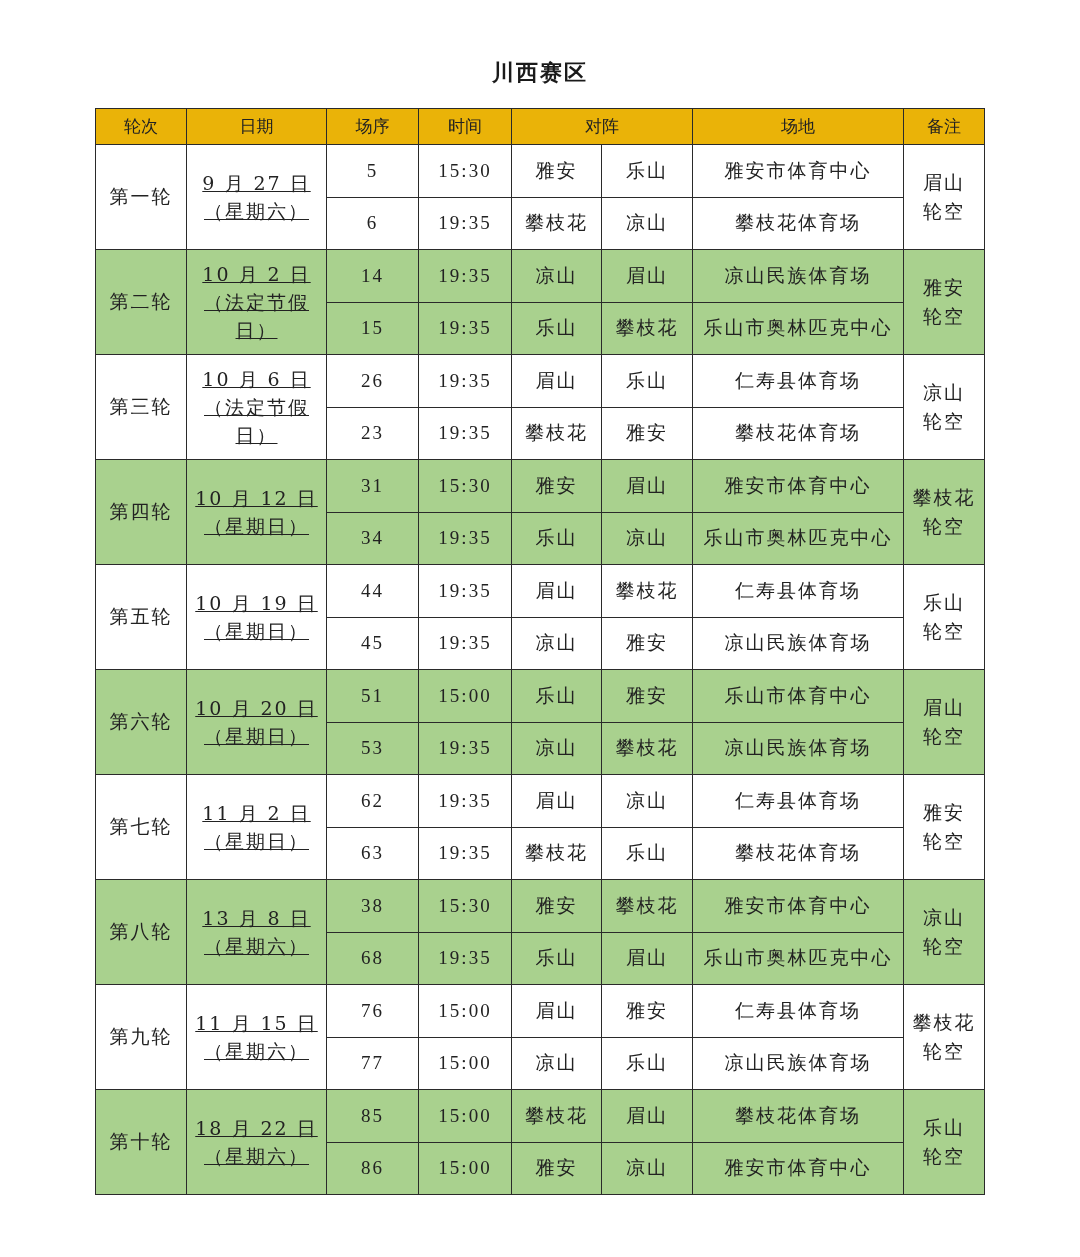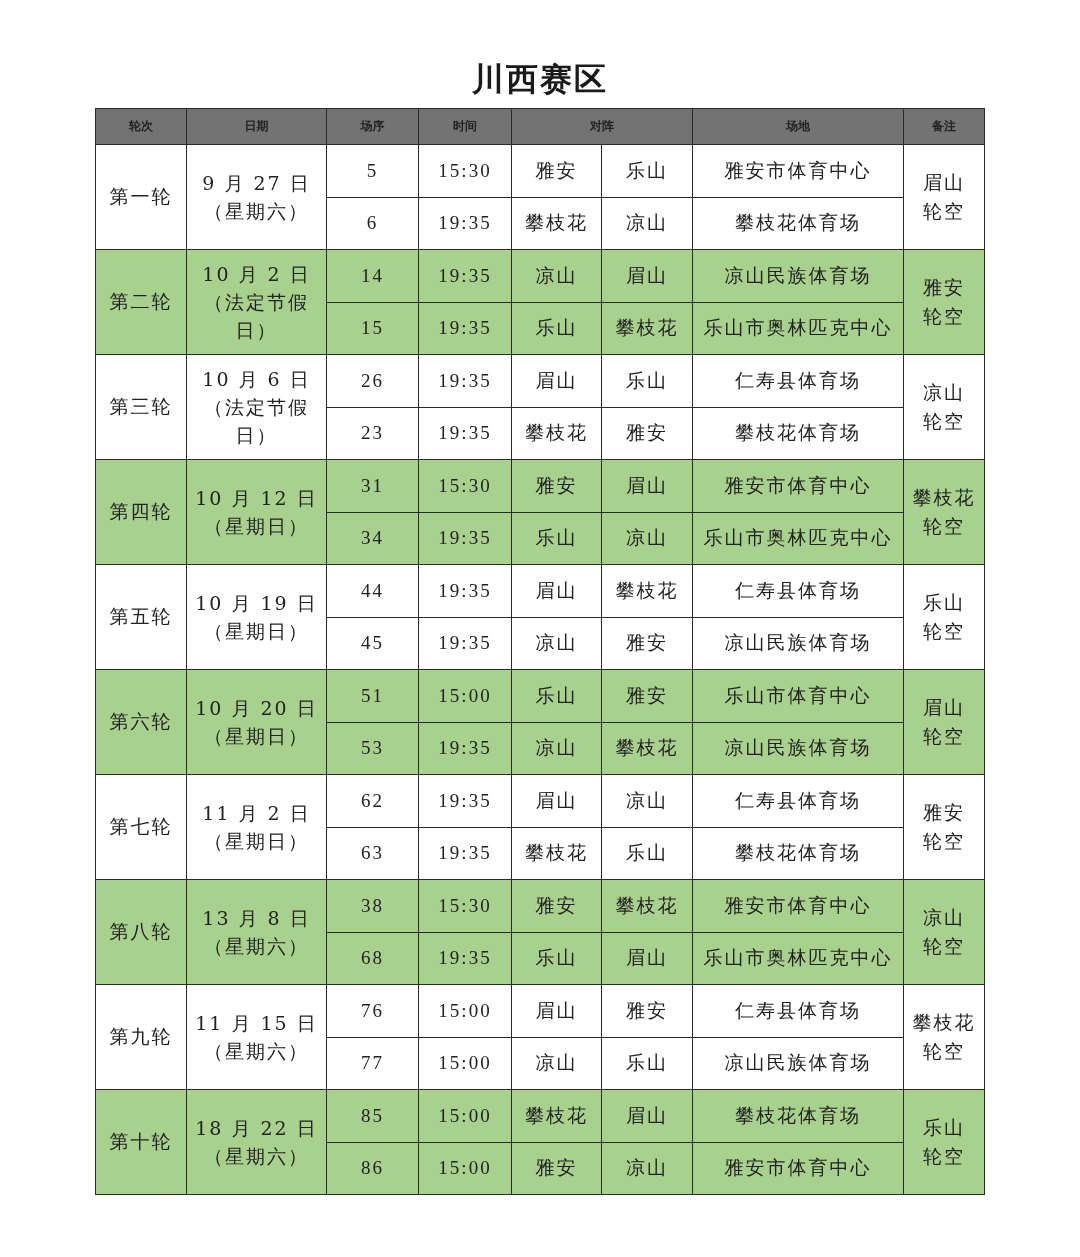--- a/index.html
+++ b/index.html
@@ -1,30 +1,30 @@
 <!DOCTYPE html>
 <html><head>
 <meta charset="utf-8">
 <style>
   html, body { margin: 0; padding: 0; background: #ffffff; }
   body { width: 1080px; height: 1257px; position: relative; overflow: hidden;
          font-family: "DejaVu Serif", "Liberation Serif", serif; color: #222; }
   .title { position: absolute; top: 58px; left: 0; width: 1080px; text-align: center;
-           font-size: 32px; font-weight: bold; letter-spacing: 2px; color: #1a1a1a; }
+           font-size: 22px; font-weight: bold; letter-spacing: 2px; color: #1a1a1a; }
   table.sched { position: absolute; left: 95px; top: 108px; border-collapse: collapse;
                 table-layout: fixed; width: 889px; }
   table.sched th, table.sched td { border: 1.6px solid #2a2a2a; text-align: center;
                 vertical-align: middle; padding: 0; }
   table.sched th { height: 35px; font-family: "DejaVu Sans", "Liberation Sans", sans-serif;
-                   font-weight: bold; font-size: 12px; background: #737373; }
+                   font-weight: normal; font-size: 17px; background: #eab308; }
   table.sched td { height: 51.5px; font-size: 19px; letter-spacing: 2px; }
   td.num { font-family: "Liberation Serif", "DejaVu Serif", serif; letter-spacing: 0; font-size: 20px; }
   tr.green td { background: #a9d18e; }
   tr.white td { background: #ffffff; }
-  .date-line { display: block; line-height: 28px; }
+  .date-line { display: block; line-height: 28px; text-decoration: underline; }
   .note-line { display: block; line-height: 29px; }
   .round { font-size: 19px; font-family: Liberation Mono, monospace; }
 </style>
 </head>
 <body>
 
 <div class="title">川西赛区</div>
 
 <table class="sched">
   <colgroup>

